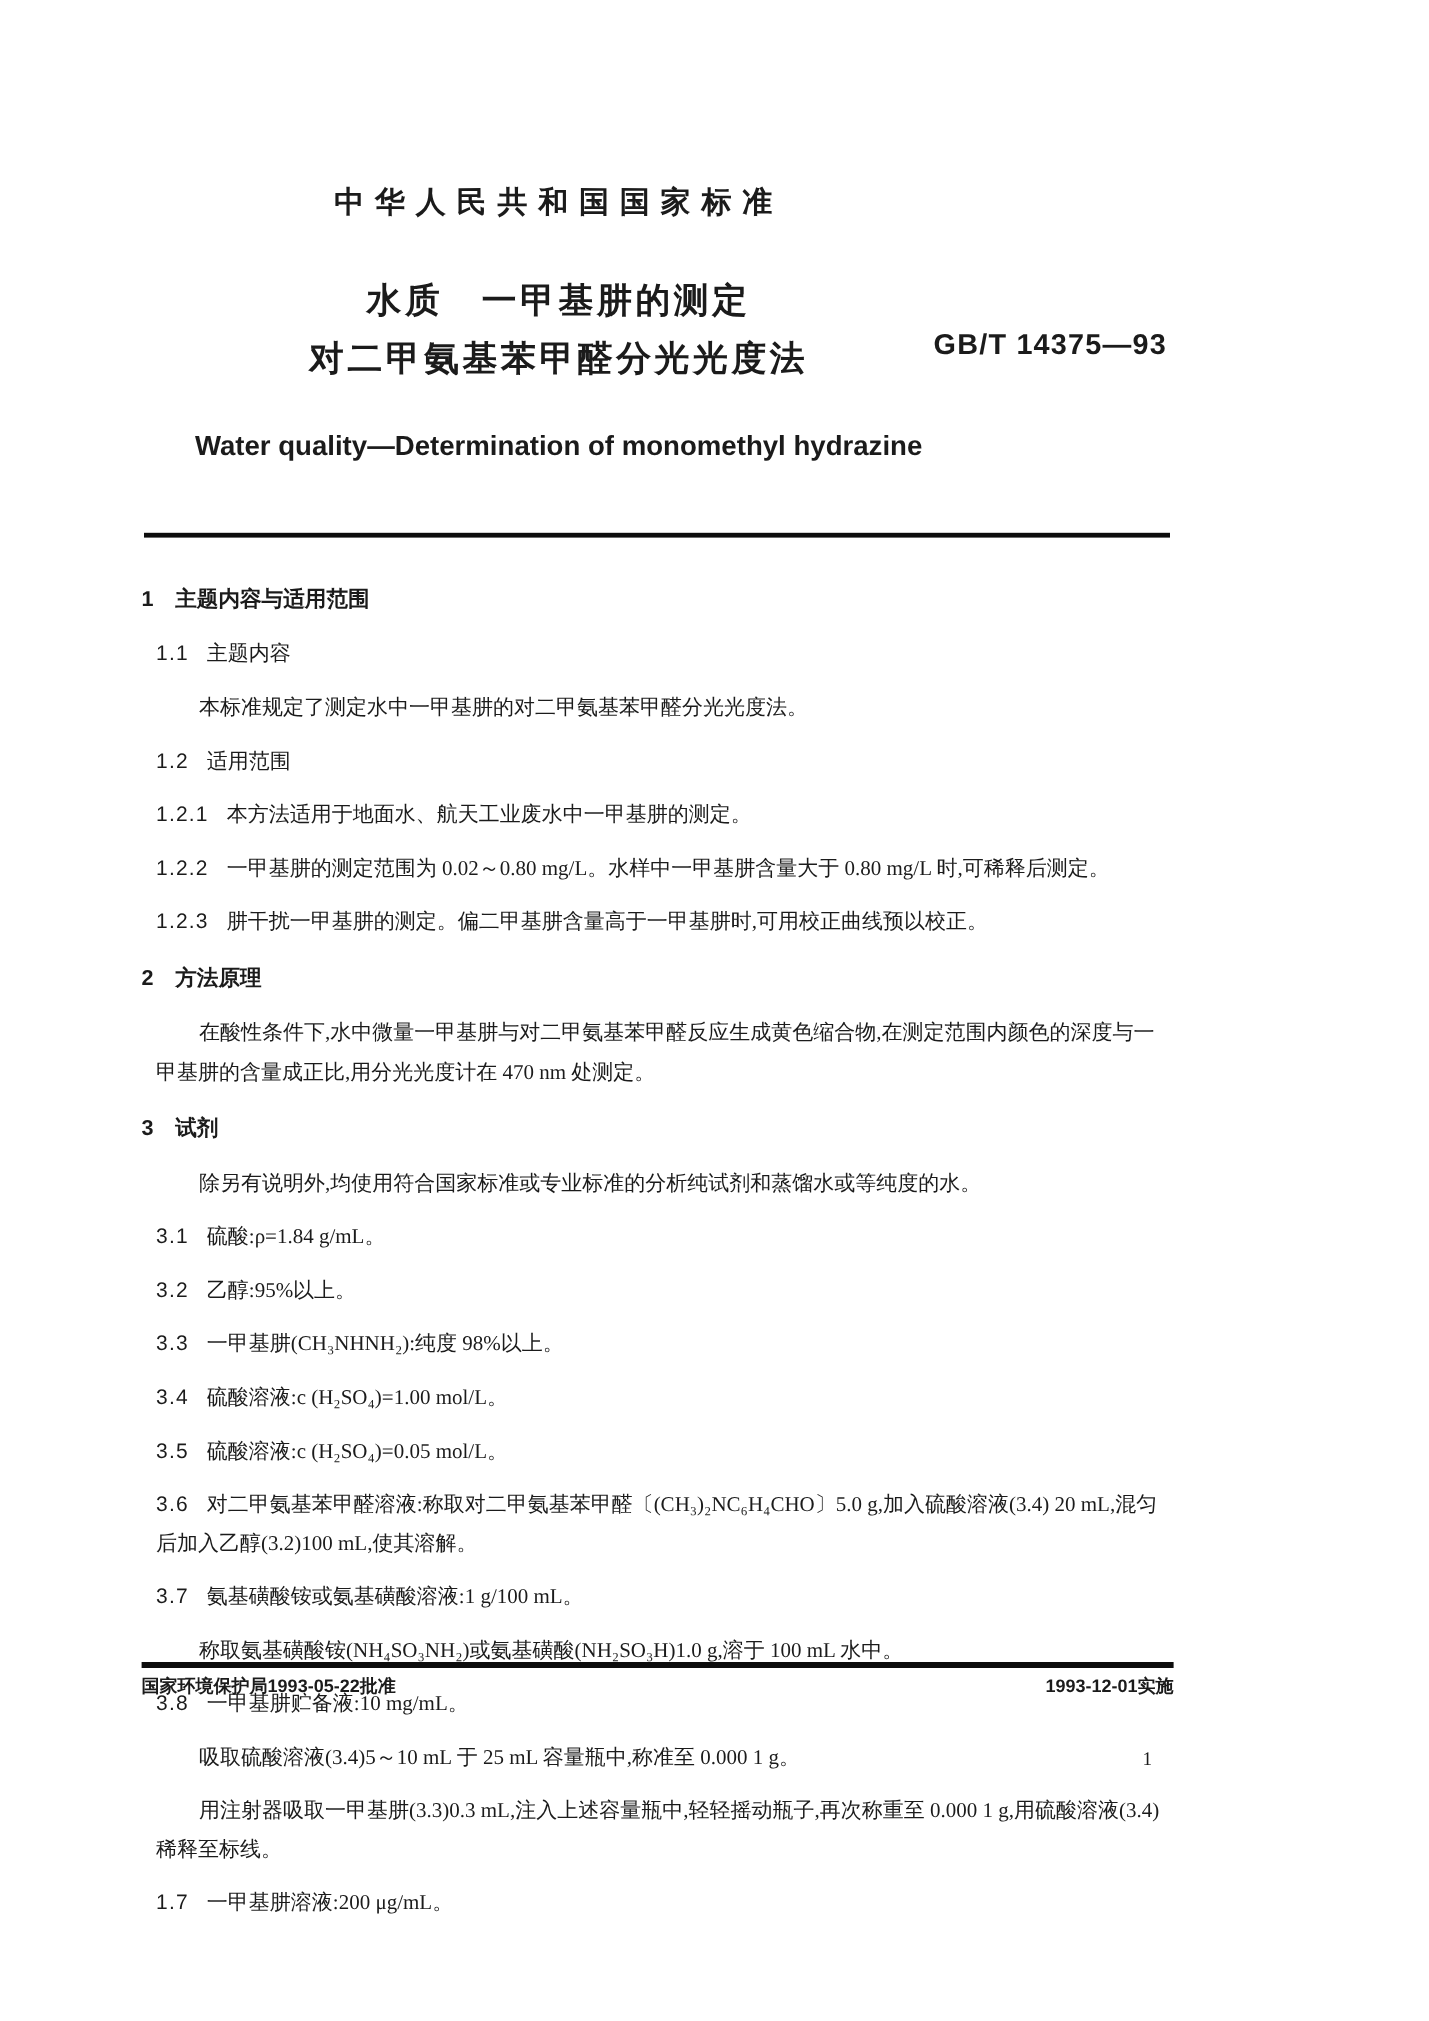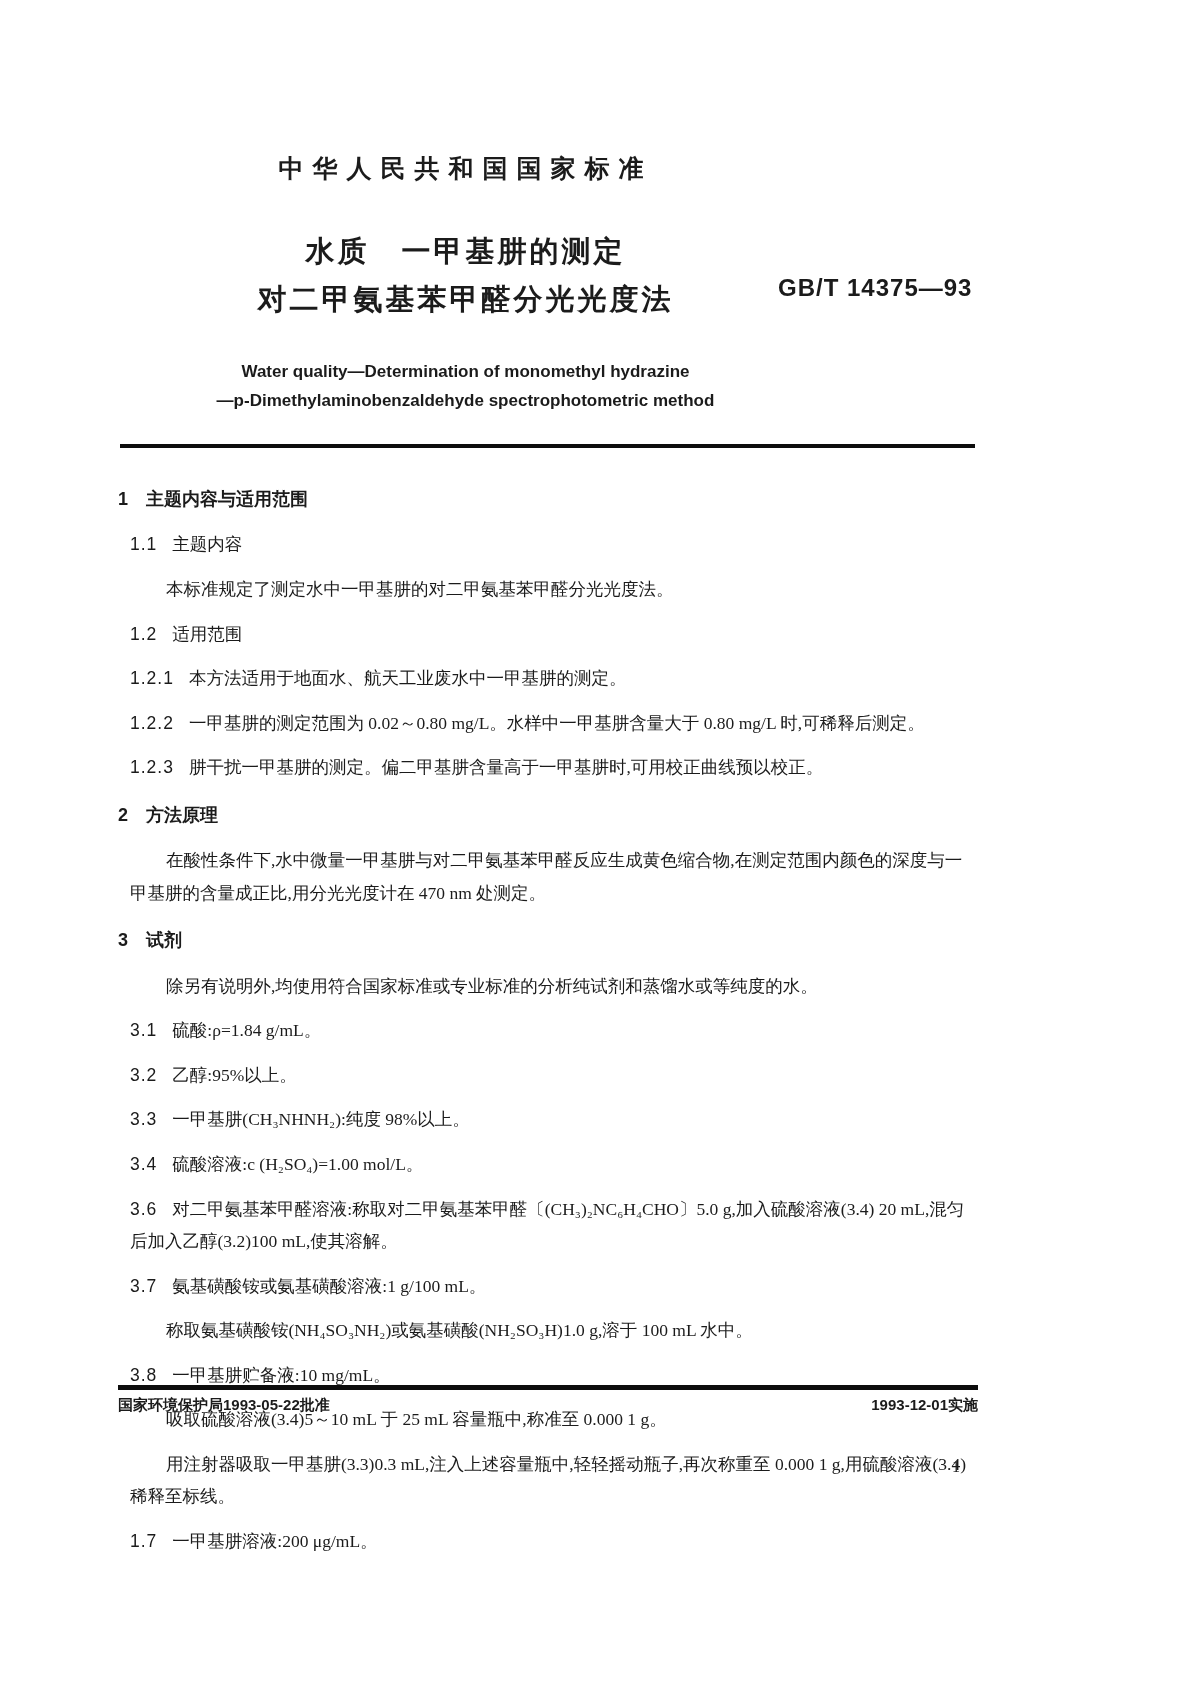--- a/index.html
+++ b/index.html
@@ -32,21 +32,21 @@
     font-family: "Liberation Sans", "DejaVu Sans", sans-serif;
     font-weight: bold;
     font-size: 29px;
     letter-spacing: 3px;
     line-height: 48px;
     white-space: nowrap;
   }
   .en-title {
     font-family: "Liberation Sans", "DejaVu Sans", sans-serif;
     font-weight: bold;
-    font-size: 17px;
+    font-size: 23px;
     line-height: 29px;
     white-space: nowrap;
   }
   .en-title.first { margin-top: 34px; }
   .std-code {
     position: absolute;
     top: 274px;
     left: 778px;
     font-family: "Liberation Sans", "DejaVu Sans", sans-serif;
     font-weight: bold;
@@ -116,21 +116,20 @@
 </head>
 <body>
 
 <div class="page">
 
   <div class="header">
     <div class="std-name">中华人民共和国国家标准</div>
     <div class="cn-title">水质　一甲基肼的测定</div>
     <div class="cn-title">对二甲氨基苯甲醛分光光度法</div>
     <div class="en-title first">Water quality—Determination of monomethyl hydrazine</div>
-    <div class="en-title">—p-Dimethylaminobenzaldehyde spectrophotometric method</div>
   </div>
 
   <div class="std-code">GB/T 14375—93</div>
 
   <div class="top-rule"></div>
 
   <div class="body-text">
 
     <p class="h"><span class="num">1</span><span>主题内容与适用范围</span></p>
 
@@ -155,20 +154,21 @@
     <p class="p">除另有说明外,均使用符合国家标准或专业标准的分析纯试剂和蒸馏水或等纯度的水。</p>
 
     <p class="c"><span class="num">3.1</span><span>硫酸:ρ=1.84 g/mL。</span></p>
 
     <p class="c"><span class="num">3.2</span><span>乙醇:95%以上。</span></p>
 
     <p class="c"><span class="num">3.3</span><span>一甲基肼(CH₃NHNH₂):纯度 98%以上。</span></p>
 
     <p class="c"><span class="num">3.4</span><span>硫酸溶液:c (H₂SO₄)=1.00 mol/L。</span></p>
 
+    <p class="c"><span class="num">3.5</span><span>硫酸溶液:c (H₂SO₄)=0.05 mol/L。</span></p>
 
     <p class="c"><span class="num">3.6</span><span>对二甲氨基苯甲醛溶液:称取对二甲氨基苯甲醛〔(CH₃)₂NC₆H₄CHO〕5.0 g,加入硫酸溶液(3.4) 20 mL,混匀后加入乙醇(3.2)100 mL,使其溶解。</span></p>
 
     <p class="c"><span class="num">3.7</span><span>氨基磺酸铵或氨基磺酸溶液:1 g/100 mL。</span></p>
 
     <p class="p">称取氨基磺酸铵(NH₄SO₃NH₂)或氨基磺酸(NH₂SO₃H)1.0 g,溶于 100 mL 水中。</p>
 
     <p class="c"><span class="num">3.8</span><span>一甲基肼贮备液:10 mg/mL。</span></p>
 
     <p class="p">吸取硫酸溶液(3.4)5～10 mL 于 25 mL 容量瓶中,称准至 0.000 1 g。</p>

